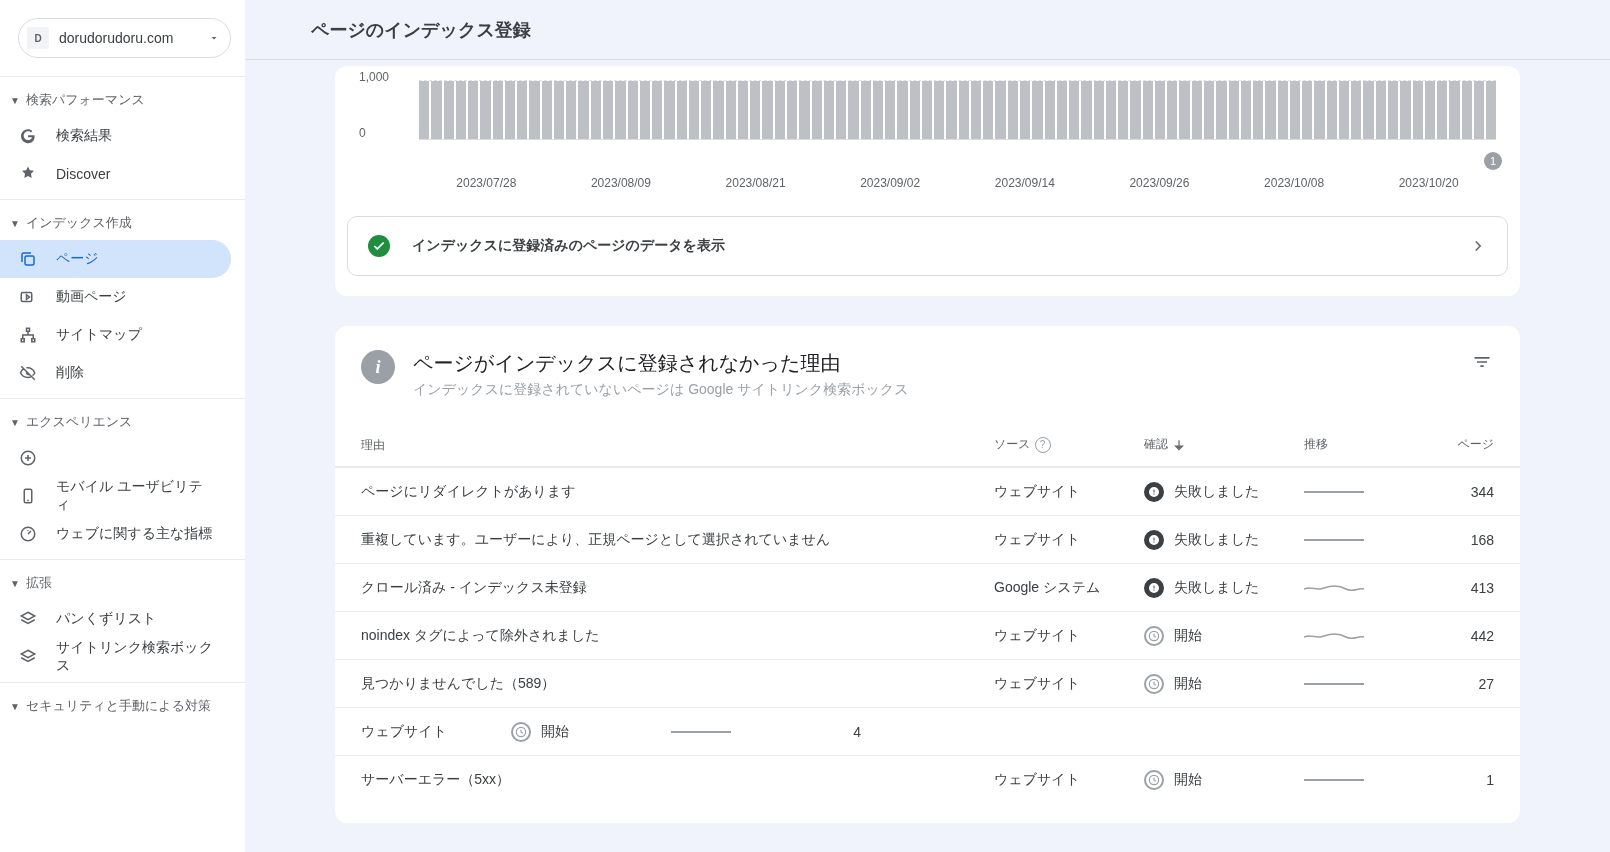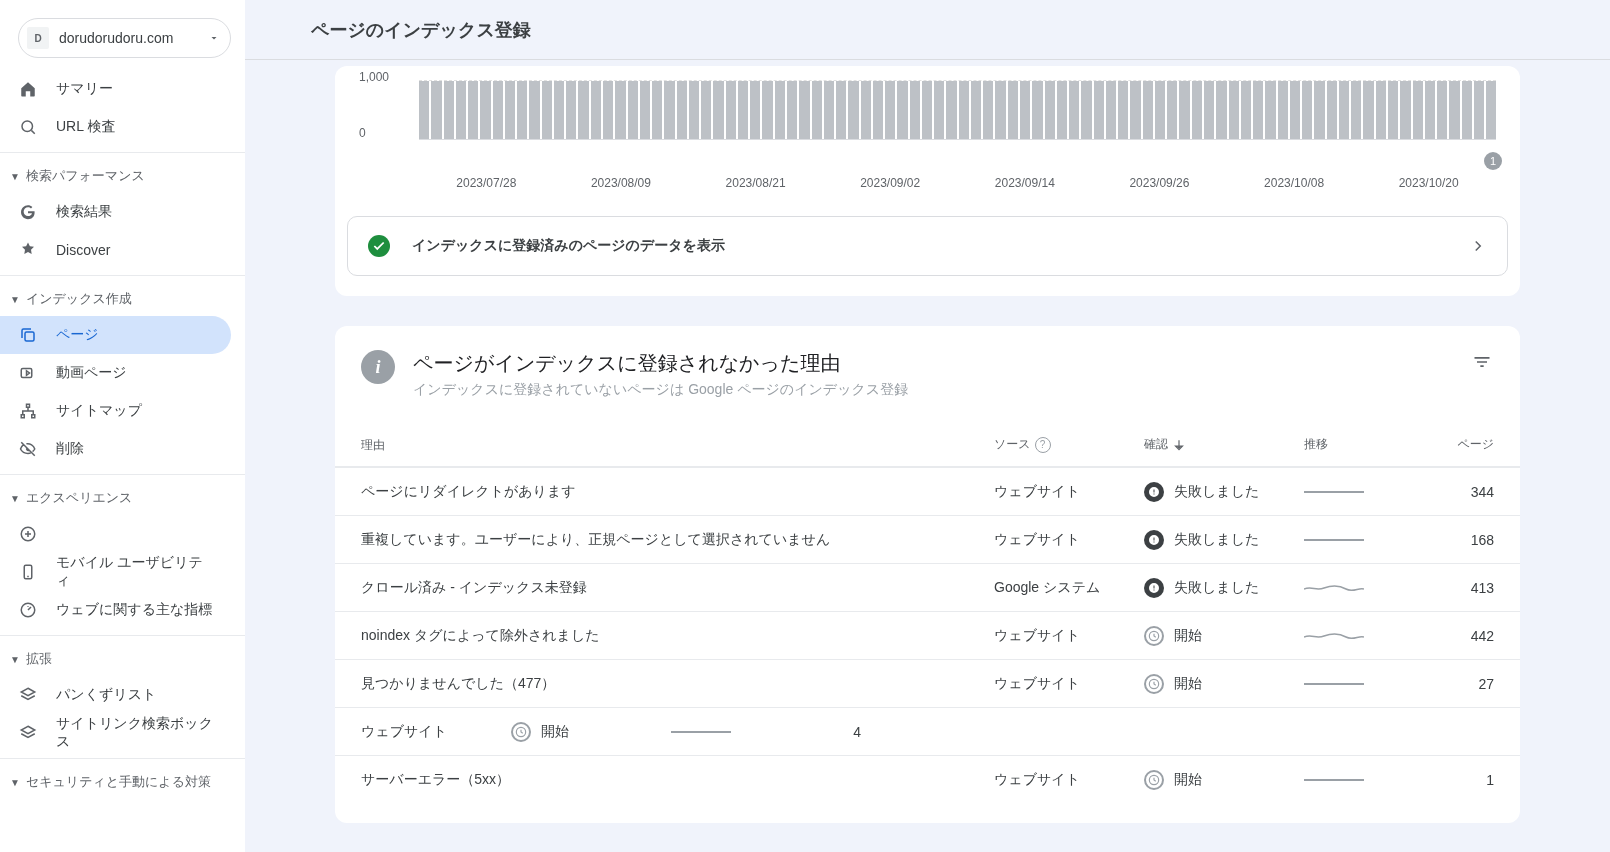--- a/index.html
+++ b/index.html
@@ -80,39 +80,20 @@
     <div class="site-selector">
       <span class="favicon">D</span>
       <span class="domain">dorudorudoru.com</span>
       <span class="caret">
         <svg width="12" height="12" viewBox="0 0 24 24" fill="currentColor">
             <path d="M7 10l5 5 5-5z"></path>
           </svg>
       </span>
     </div>
 
-    <div id="nav-top">
-        <div class="nav-item">
-          <span class="ic">
-            <svg width="18" height="18" viewBox="0 0 24 24" fill="currentColor">
-              <path d="M3 11l9-8 9 8v10a1 1 0 01-1 1h-5v-7h-6v7H4a1 1 0 01-1-1z"></path>
-            </svg>
-          </span>
-          <span>サマリー</span>
-        </div>
-        <div class="nav-item">
-          <span class="ic">
-            <svg width="18" height="18" viewBox="0 0 24 24" fill="none" stroke="currentColor" stroke-width="2">
-              <circle cx="11" cy="11" r="7"></circle>
-              <line x1="21" y1="21" x2="16.5" y2="16.5"></line>
-            </svg>
-          </span>
-          <span>URL 検査</span>
-        </div>
-      </div>
     <div class="divider"></div>
     <div id="nav-sections">
         <div class="section-head">
           <span class="tw">▼</span>
           <span>検索パフォーマンス</span>
         </div>
         <div class="nav-item">
           <span class="ic">
             <svg width="18" height="18" viewBox="0 0 24 24" fill="currentColor">
               <path d="M12 11v2.5h5.3c-.5 2.3-2.4 3.8-5.3 3.8-3.2 0-5.8-2.6-5.8-5.8S8.8 5.7 12 5.7c1.6 0 3 .6 4 1.5l1.8-1.8C16.2 3.9 14.2 3 12 3 6.9 3 2.7 7.2 2.7 12.3S6.9 21.5 12 21.5c5.3 0 8.8-3.7 8.8-9 0-.5 0-1-.1-1.5H12z"></path>
@@ -362,21 +343,21 @@
               </svg>
           </span>
         </div>
       </div>
 
       <div class="card2">
         <div class="hdr">
           <span class="info-ic">i</span>
           <div class="tt">
             <div class="t1">ページがインデックスに登録されなかった理由</div>
-            <div class="t2">インデックスに登録されていないページは Google ページのインデックス登録</div>
+            <div class="t2">インデックスに登録されていないページは Google サイトリンク検索ボックス</div>
           </div>
           <span class="flt">
             <svg width="20" height="20" viewBox="0 0 24 24" fill="currentColor">
                 <path d="M3 6h18v2H3zM6 11h12v2H6zM10 16h4v2h-4z"></path>
               </svg>
           </span>
         </div>
 
         <div class="tbl">
           <div class="tbl-head">
@@ -458,21 +439,21 @@
                   <span>開始</span>
                 </div>
     <div class="c-trend">
                   <svg width="60" height="14" viewBox="0 0 60 14" fill="none" stroke="#9aa0a6" stroke-width="1.5">
                     <path d="M0 8 C8 5,12 10,20 7 S35 4,42 8 S55 6,60 8"></path>
                   </svg>
                 </div>
     <div class="c-pages">442</div>
               </div>
               <div class="tbl-row">
-    <div class="c-reason">見つかりませんでした（477）</div>
+    <div class="c-reason">見つかりませんでした（589）</div>
     <div class="c-source">ウェブサイト</div>
     <div class="c-conf">
                   <span class="st-ic st-start">
                     <svg width="14" height="14" viewBox="0 0 24 24" fill="none" stroke="#9aa0a6" stroke-width="2">
                       <circle cx="12" cy="12" r="8"></circle>
                       <path d="M12 8v4l3 2"></path>
                     </svg>
                   </span>
                   <span>開始</span>
                 </div>

